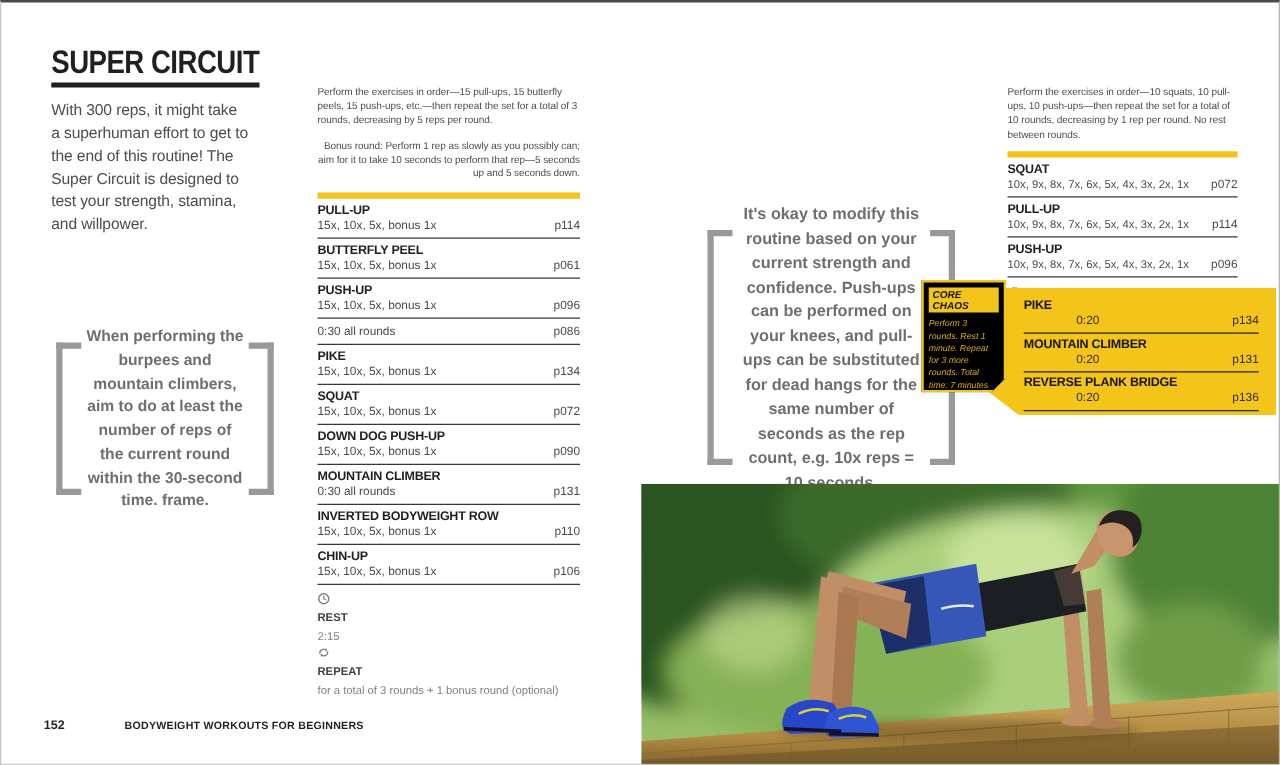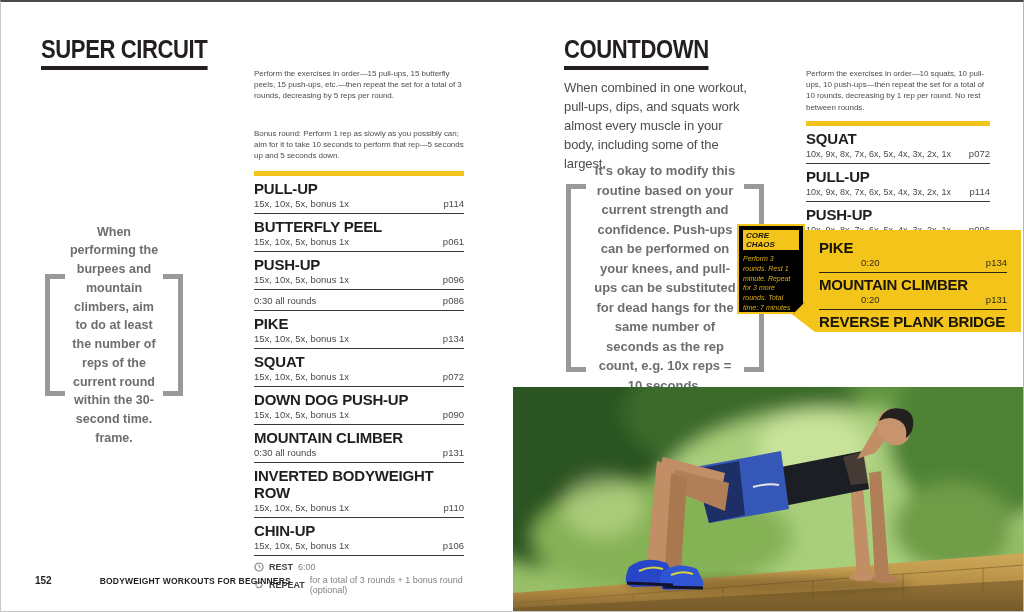--- a/index.html
+++ b/index.html
@@ -11,25 +11,25 @@
       border-bottom:4px solid #231f20;padding-bottom:3px;line-height:1.05;}
   .intro{font-size:12.5px;line-height:1.45;color:#4c4d4f;letter-spacing:-0.1px;}
   .callout{box-sizing:border-box;display:flex;align-items:center;justify-content:center;text-align:center;}
   .callout::before,.callout::after{content:"";position:absolute;top:0;bottom:0;width:20px;box-sizing:border-box;}
   .callout::before{left:0;border:5px solid #97999b;border-right:none;}
   .callout::after{right:0;border:5px solid #97999b;border-left:none;}
   .callout .ctext{font-weight:bold;color:#6d6e70;font-size:12.5px;line-height:1.5;padding:10px 24px;}
   .instr{font-size:8px;line-height:1.4;color:#4c4d4f;letter-spacing:-0.05px;}
   .ybar{height:5px;background:#f3c51b;}
   .xitem{border-bottom:1.5px solid #37373a;padding:4px 0 4px 0;}
-  .xname{font-weight:bold;font-size:15px;color:#1f1f21;letter-spacing:-0.2px;}
-  .xrow{display:flex;justify-content:space-between;align-items:flex-end;margin-top:1px;}
+  .xname{font-weight:bold;font-size:10px;color:#1f1f21;letter-spacing:-0.2px;}
+  .xrow{display:flex;justify-content:space-between;align-items:center;margin-top:1px;}
   .xreps{font-size:9.5px;color:#48494b;}
   .xpage{font-size:9.5px;color:#48494b;}
-  .note-row{display:flex;align-items:center;gap:5px;margin-top:6px;}
+  .note-row{display:flex;gap:5px;margin-top:6px;flex-direction:column;}
   .note-row svg{flex:none;}
   .note-label{font-weight:bold;font-size:9px;color:#3e3f41;}
   .note-text{font-size:9px;color:#808184;}
   .corechaos{box-sizing:border-box;background:#000000;border:2px solid #f3c51b;padding:4px 4px 6px 4px;z-index:3;
              clip-path:polygon(0 0,100% 0,100% calc(100% - 12px),calc(100% - 12px) 100%,0 100%);font-style:italic;}
   .cc-title{display:inline-block;background:#f3c51b;color:#14120a;font-weight:bold;font-size:8px;padding:1px 3px;letter-spacing:0;}
   .cc-body{margin-top:3px;color:#d9ad12;font-size:7px;line-height:1.4;}
   .ypanel{box-sizing:border-box;background:#f3c51b;z-index:2;padding:6px 14px 4px 30px;
           clip-path:polygon(0 0,100% 0,100% 100%,26px 100%,0 calc(100% - 20px));}
   .yitem{border-bottom:1.5px solid #2b2417;padding:3px 0 4px 0;}
@@ -40,29 +40,30 @@
   .footer .btitle{font-weight:bold;font-size:8.5px;color:#231f20;letter-spacing:0.2px;margin-left:48px;}
   .photo{overflow:hidden;}
 </style>
 </head>
 <body>
 
 <div class="canvas">
 
   <div class="abs" style="left:40px;top:34px;width:165px;">
     <div class="h1">SUPER CIRCUIT</div>
-  </div>
-
-  <div class="callout abs" style="left:44px;top:272px;width:138px;height:122px;">
+    <div class="intro" style="margin-top:9px;width:158px;">With 300 reps, it might take a superhuman effort to get to the end of this routine! The Super Circuit is designed to test your strength, stamina, and willpower.</div>
+  </div>
+
+  <div class="callout abs" style="left:44px;top:272px;width:174px;height:122px;">
     <div class="ctext">When performing the burpees and mountain climbers, aim to do at least the number of reps of the current round within the 30-second time. frame.</div>
   </div>
 
   <div class="abs" style="left:253px;top:66px;width:210px;">
     <div class="instr">Perform the exercises in order—15 pull-ups, 15 butterfly peels, 15 push-ups, etc.—then repeat the set for a total of 3 rounds, decreasing by 5 reps per round.</div>
-    <div class="instr" style="margin-top:26px;">Bonus round: Perform 1 rep as slowly as you possibly can; aim for it to take 10 seconds to perform that rep—5 seconds up and 5 seconds down.</div>
+    <div class="instr" style="margin-top:9px;text-align:right;">Bonus round: Perform 1 rep as slowly as you possibly can; aim for it to take 10 seconds to perform that rep—5 seconds up and 5 seconds down.</div>
     <div class="ybar" style="margin-top:10px;"></div>
 
     <div>
       <div class="xitem">
         <div class="xname">PULL-UP</div>
         <div class="xrow">
             <span class="xreps">15x, 10x, 5x, bonus 1x</span>
             <span class="xpage">p114</span>
           </div>
       </div>
@@ -129,38 +130,34 @@
           </div>
       </div>
     </div>
 
     <div class="note-row">
       <svg width="10" height="10" viewBox="0 0 10 10">
           <circle cx="5" cy="5" r="4" fill="none" stroke="#818385" stroke-width="1.2"></circle>
           <path d="M5 2.6V5l1.7 1" fill="none" stroke="#818385" stroke-width="1"></path>
         </svg>
       <span class="note-label">REST</span>
-      <span class="note-text">6:00</span>
+      <span class="note-text">2:15</span>
     </div>
     <div class="note-row" style="margin-top:3px;">
       <svg width="10" height="10" viewBox="0 0 10 10">
           <path d="M2 6a3 3 0 0 1 5.2-2.6" fill="none" stroke="#818385" stroke-width="1.1"></path>
           <path d="M8 4a3 3 0 0 1-5.2 2.6" fill="none" stroke="#818385" stroke-width="1.1"></path>
           <path d="M7.2 1.4l.4 2-2-.3z" fill="#818385"></path>
           <path d="M2.8 8.6l-.4-2 2 .3z" fill="#818385"></path>
         </svg>
       <span class="note-label">REPEAT</span>
       <span class="note-text">for a total of 3 rounds + 1 bonus round (optional)</span>
     </div>
   </div>
 
-  <div class="abs" style="left:563px;top:34px;width:200px;">
-    <div class="h1">COUNTDOWN</div>
-    <div class="intro" style="margin-top:9px;width:188px;font-size:13px;">When combined in one workout, pull-ups, dips, and squats work almost every muscle in your body, including some of the largest.</div>
-  </div>
 
   <div class="callout abs" style="left:565px;top:182px;width:198px;height:188px;">
     <div class="ctext" style="font-size:13px;">It's okay to modify this routine based on your current strength and confidence. Push-ups can be performed on your knees, and pull-ups can be substituted for dead hangs for the same number of seconds as the rep count, e.g. 10x reps = 10 seconds.</div>
   </div>
 
   <div class="abs" style="left:805px;top:66px;width:184px;">
     <div class="instr">Perform the exercises in order—10 squats, 10 pull-ups, 10 push-ups—then repeat the set for a total of 10 rounds, decreasing by 1 rep per round. No rest between rounds.</div>
     <div class="ybar" style="margin-top:8px;"></div>
 
     <div>

